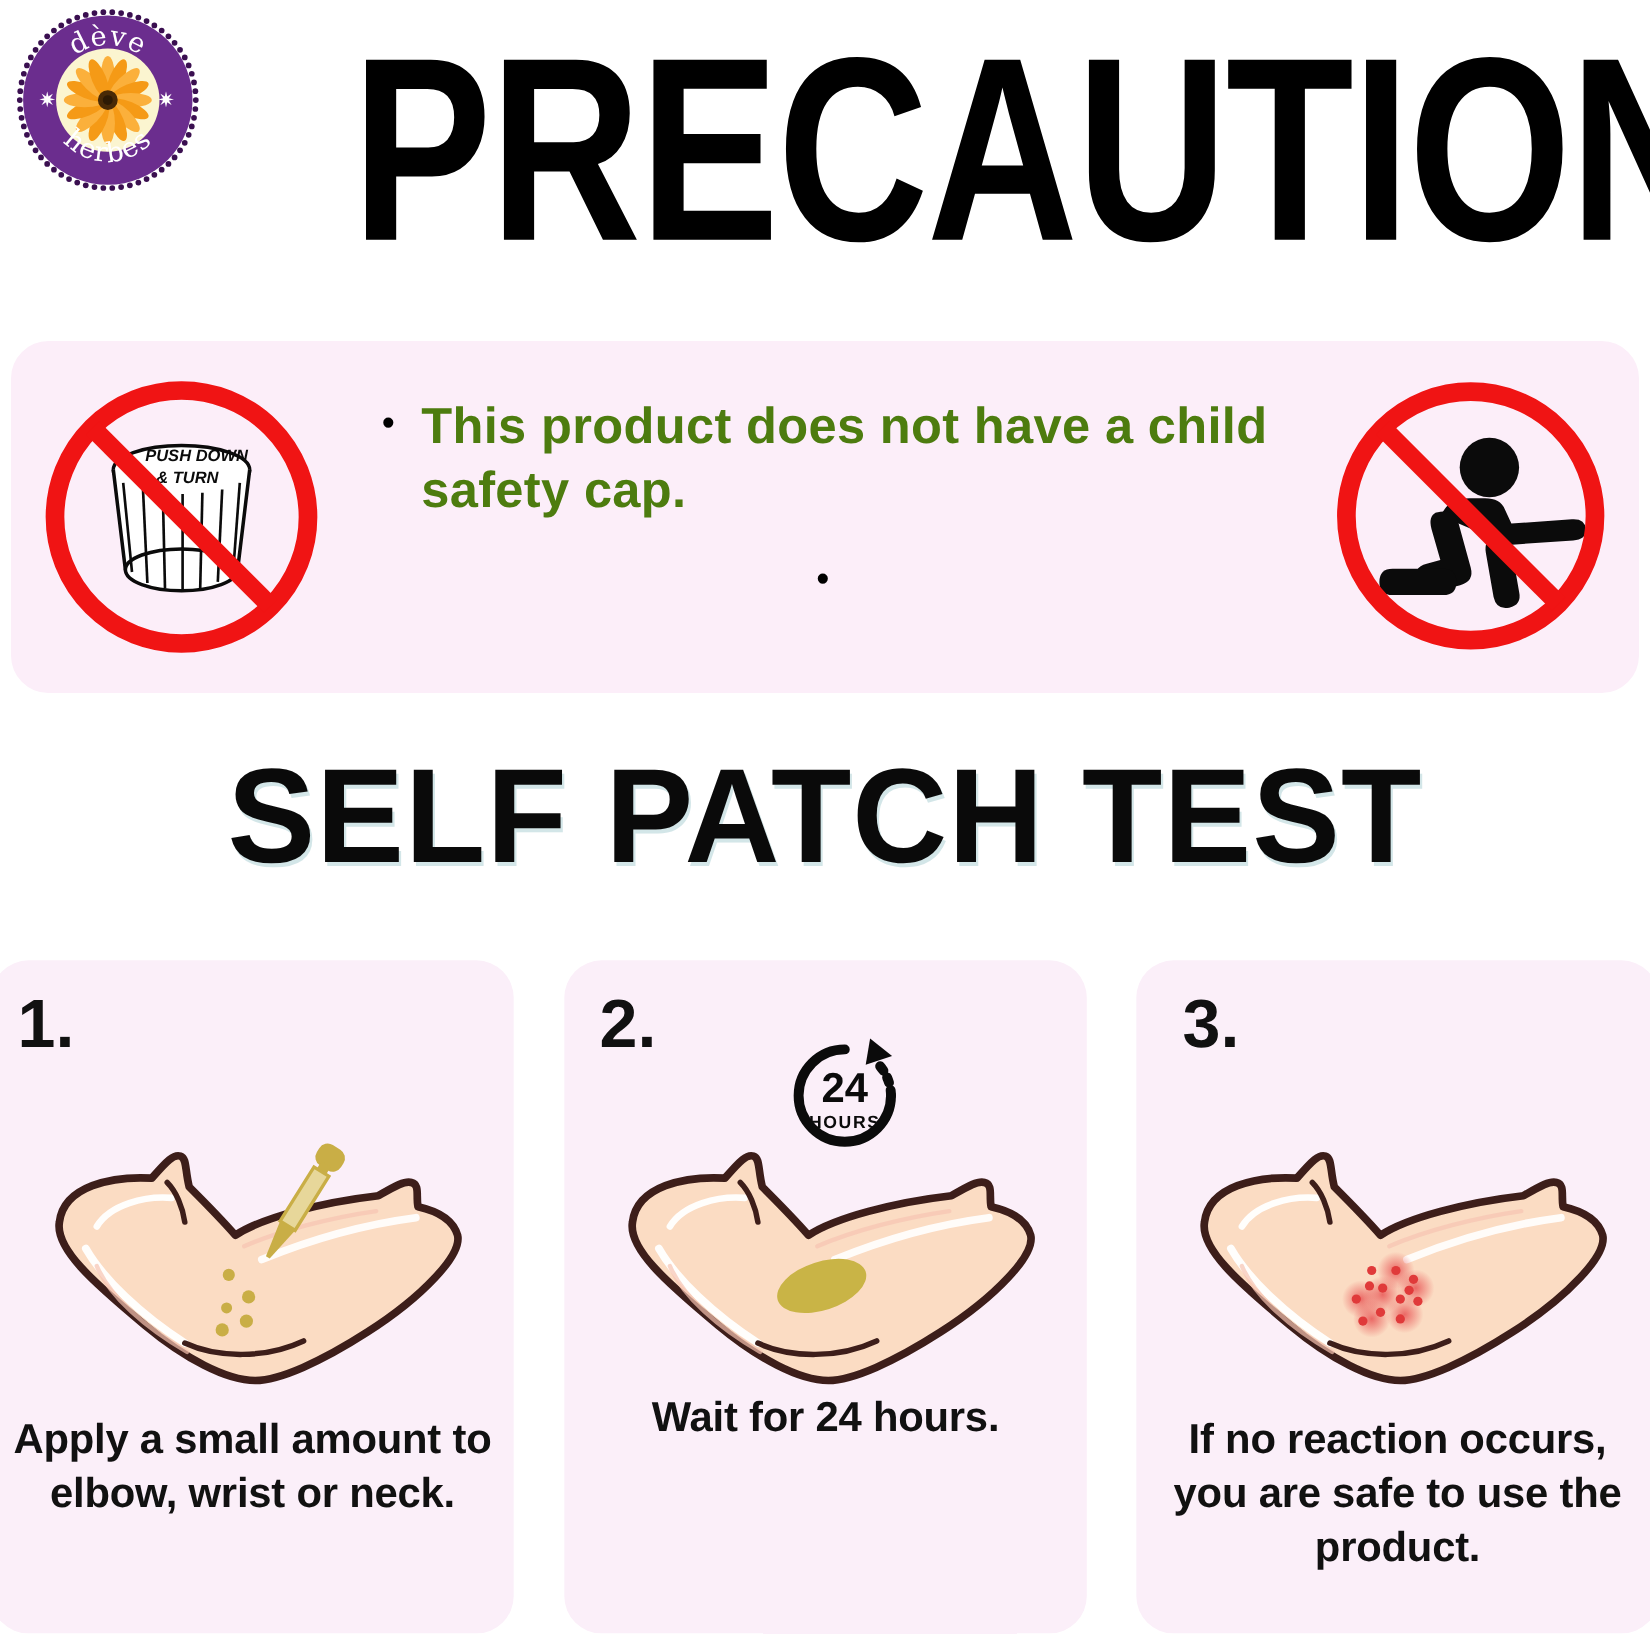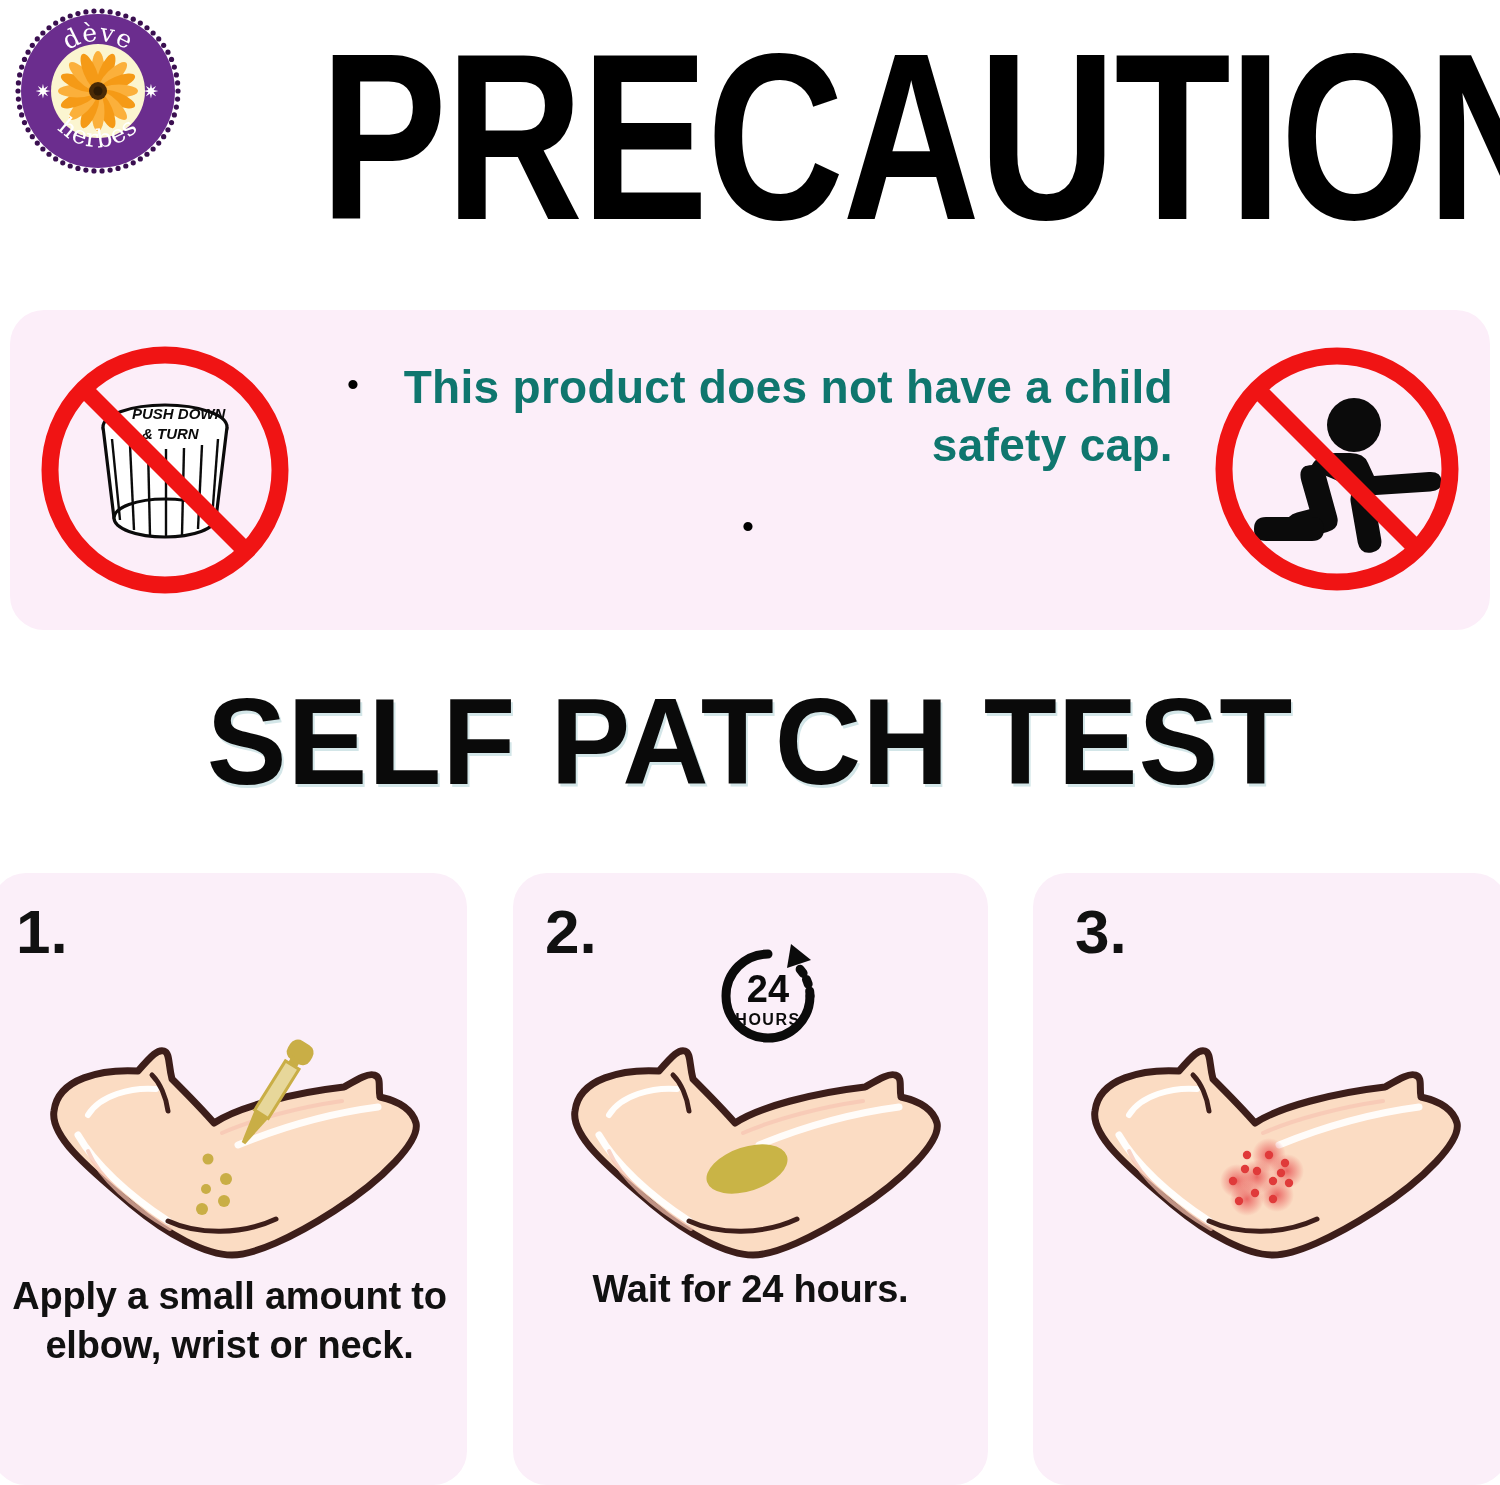--- a/index.html
+++ b/index.html
@@ -85,26 +85,26 @@
     margin-bottom:14px;
   }
   .precaution-bullet{
     color:#000;
     font-size:34px;
     line-height:52px;
     margin-right:24px;
     flex:0 0 auto;
   }
   .precaution-text{
-    color:#0f766e;
+    color:#4d7c0f;
     font-family:"Liberation Sans Narrow","Liberation Sans", sans-serif;
     font-weight:bold;
     font-size:46px;
     line-height:58px;
-    text-align:right;
+    text-align:left;
     max-width:790px;
     letter-spacing:0.3px;
   }
   #precaution-item-2{margin-top:26px;}
 
   
   #section-heading{
     position:absolute;left:0;top:678px;width:1500px;
     text-align:center;
     color:#0a0a0a;
@@ -141,21 +141,21 @@
     line-height:62px;
   }
   #step-card-1 .step-number{left:24px;}
   #step-card-2 .step-number{left:32px;}
   #step-card-3 .step-number{left:42px;}
 
   .step-illustration{
     position:absolute;left:0;top:110px;width:475px;height:290px;
   }
   .step-caption{
-    position:absolute;left:18px;right:18px;top:399px;
+    position:absolute;left:18px;right:18px;top:412px;
     color:#111;
     font-family:"Liberation Sans", sans-serif;
     font-weight:bold;
     font-size:38px;
     line-height:49px;
     text-align:center;
     letter-spacing:-0.2px;
   }
   #step-caption-2{top:392px;}
 
@@ -432,20 +432,21 @@
           <circle cx="222" cy="210" r="4.2" fill="#E03A3A"></circle>
           <circle cx="256" cy="200" r="4.2" fill="#E03A3A"></circle>
           <circle cx="206" cy="218" r="4.2" fill="#E03A3A"></circle>
           <circle cx="240" cy="216" r="4.2" fill="#E03A3A"></circle>
           <circle cx="224" cy="188" r="4.2" fill="#E03A3A"></circle>
           <circle cx="214" cy="172" r="4.2" fill="#E03A3A"></circle>
           <circle cx="248" cy="190" r="4.2" fill="#E03A3A"></circle>
         </g>
     </svg>
 
+    <div class="step-caption">If no reaction occurs, you are safe to use the product.</div>
   </div>
 </div>
 
 <svg id="clock-24h-icon" viewBox="0 0 130 115">
   <path d="M 65,16 A 42,42 0 1 0 107,58" fill="none" stroke="#0b0b0b" stroke-width="9" stroke-linecap="round"></path>
   <path d="M 107,58 A 42,42 0 0 0 96,30" fill="none" stroke="#0b0b0b" stroke-width="9" stroke-dasharray="5 7" stroke-linecap="round"></path>
   <polygon points="88,6 108,22 84,30" fill="#0b0b0b"></polygon>
   <text x="65" y="64" text-anchor="middle" font-family="'Liberation Sans', sans-serif" font-weight="bold" font-size="38" fill="#0b0b0b" id="clk-val">24</text>
   <text x="65" y="87" text-anchor="middle" font-family="'Liberation Sans', sans-serif" font-weight="bold" font-size="16" letter-spacing="1.5" fill="#0b0b0b" id="clk-unit">HOURS</text>
 </svg>

